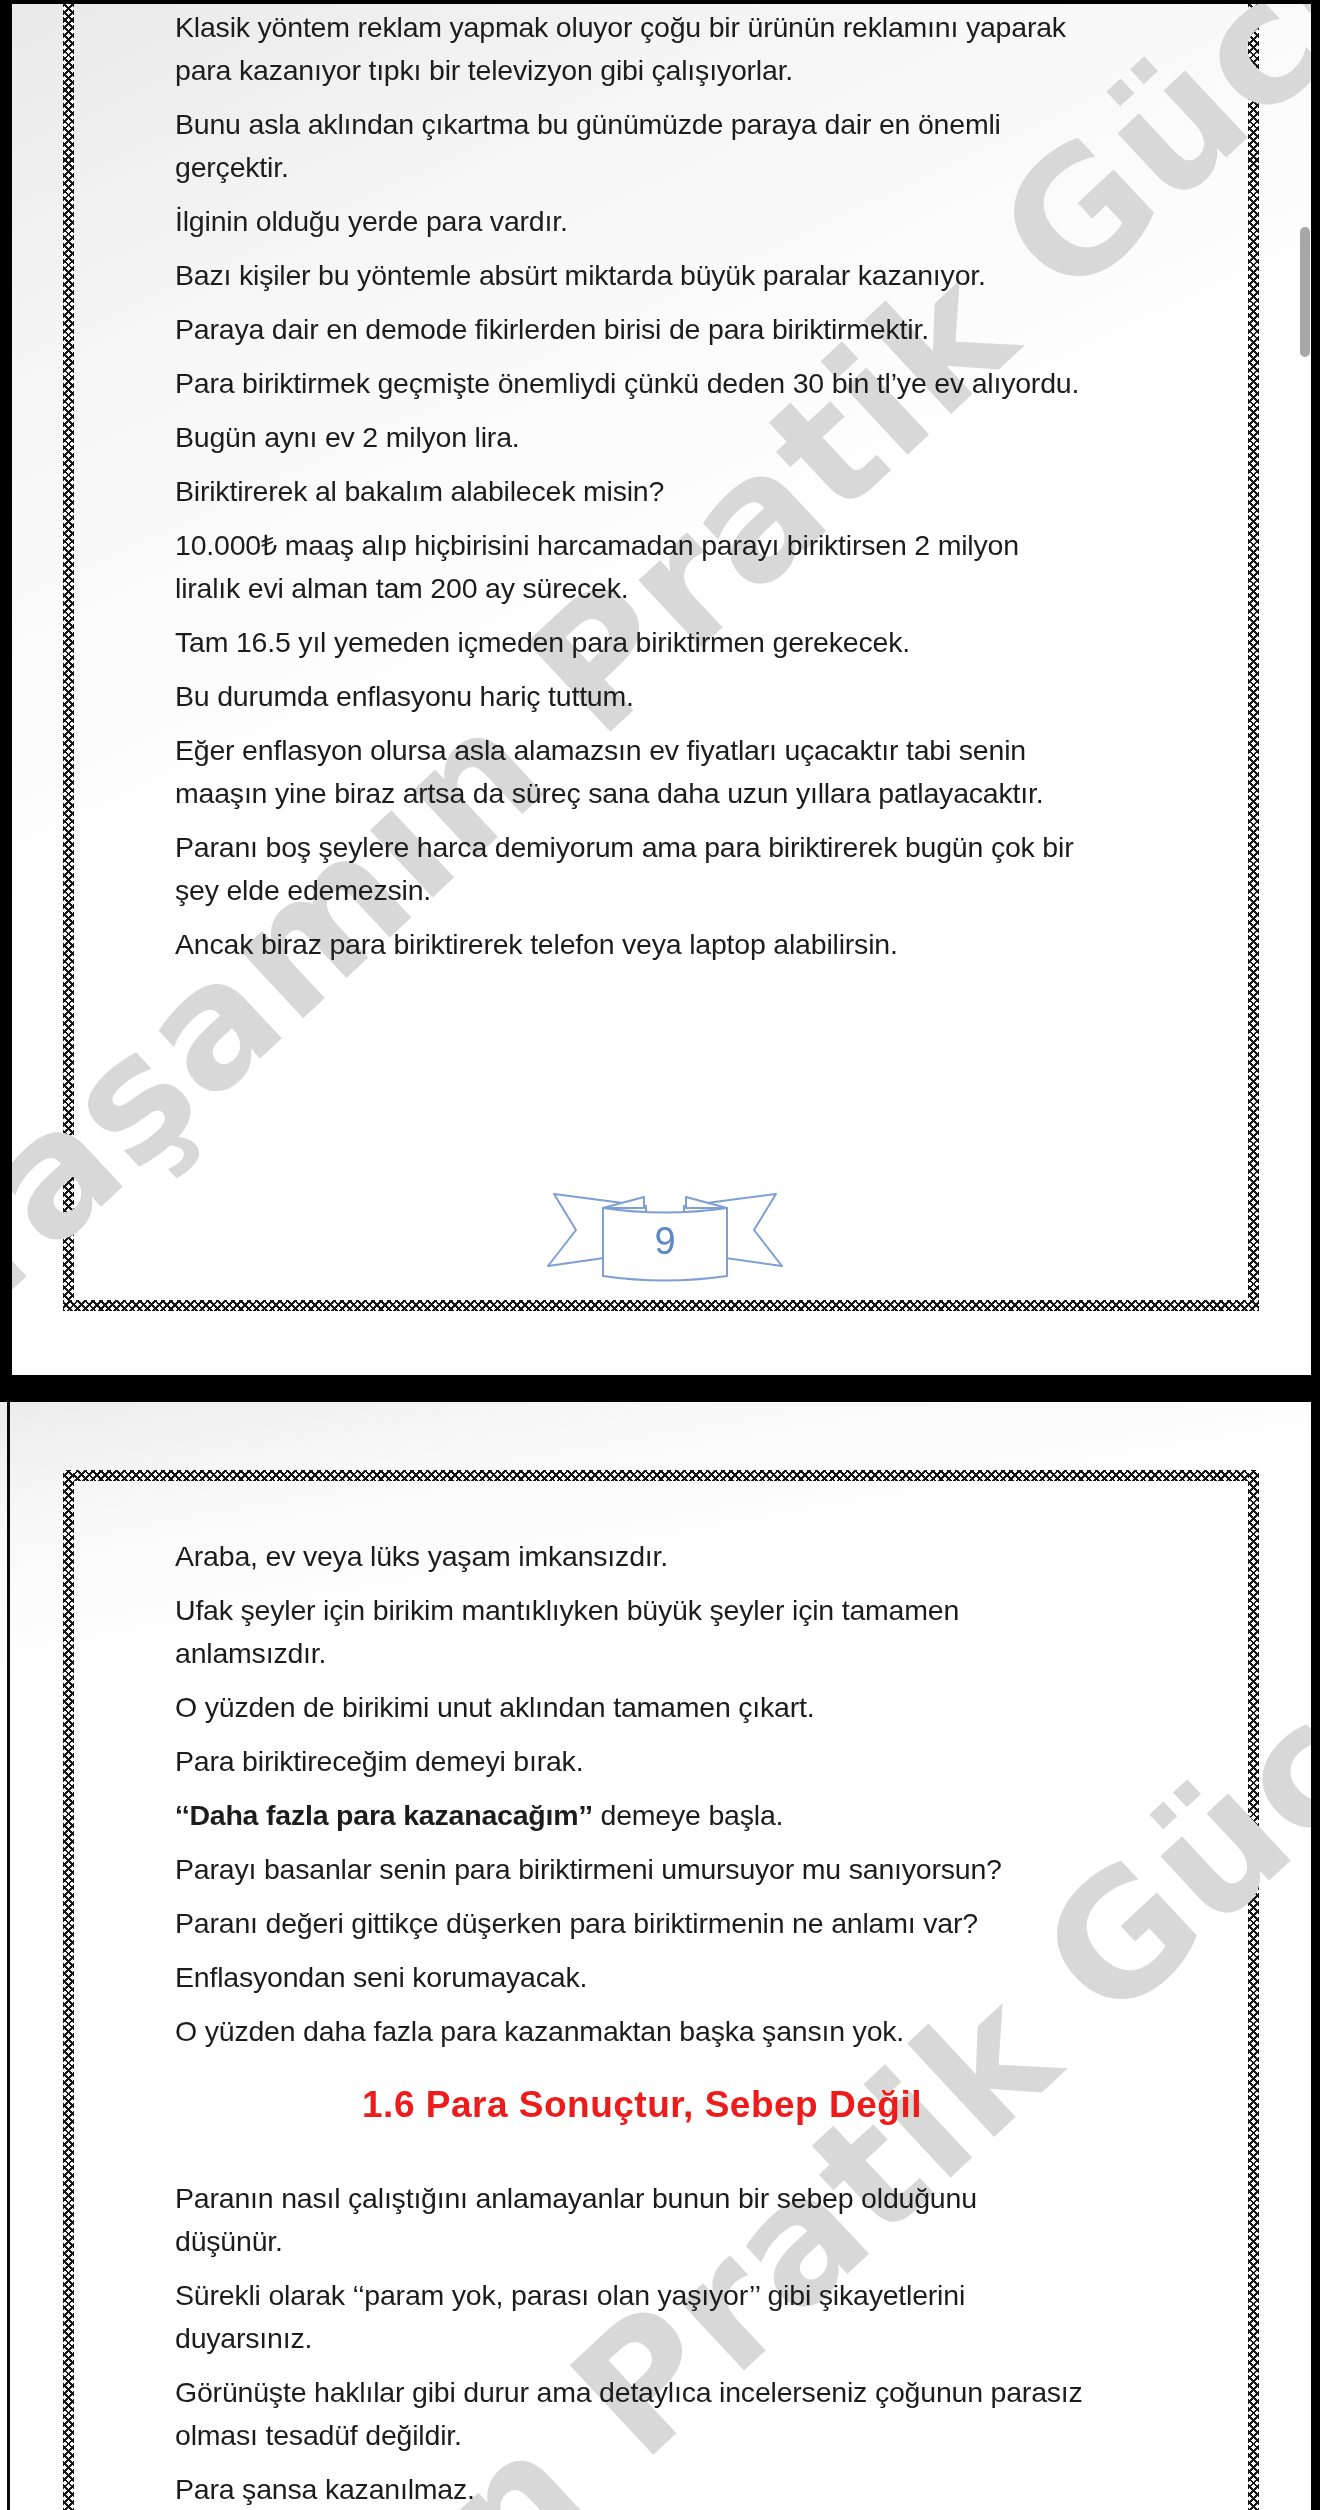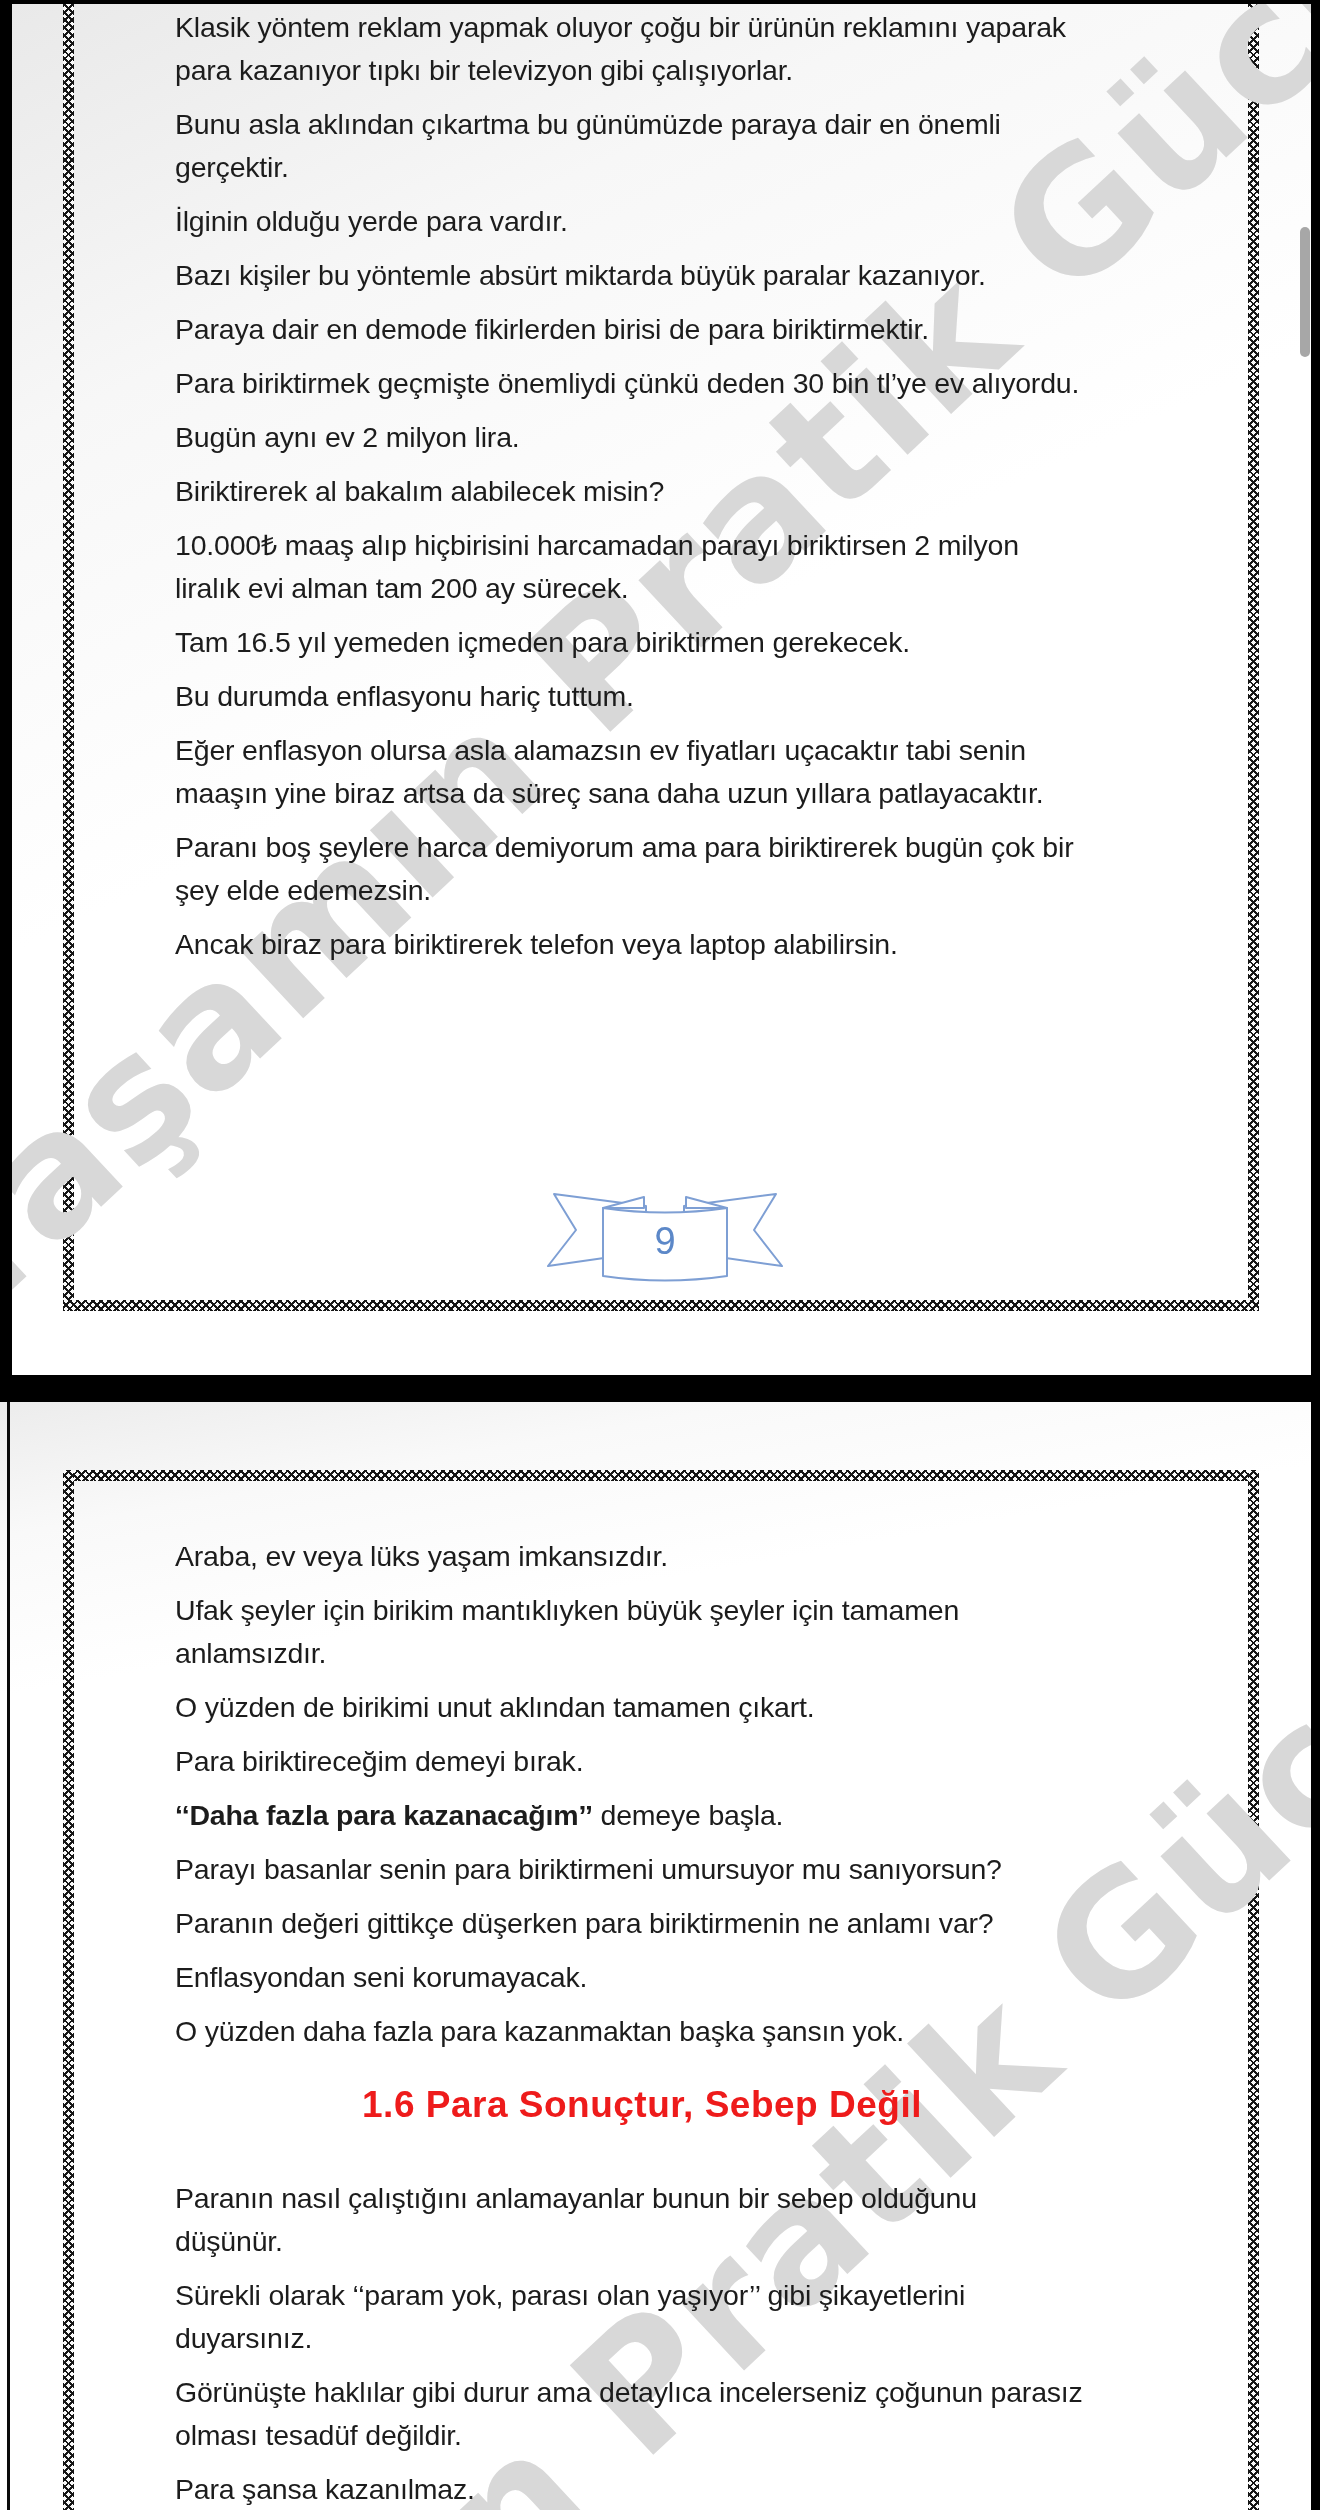--- a/index.html
+++ b/index.html
@@ -138,21 +138,21 @@
     <div>
         <p class="para">Araba, ev veya lüks yaşam imkansızdır.</p>
         <p class="para">Ufak şeyler için birikim mantıklıyken büyük şeyler için tamamen
 anlamsızdır.</p>
         <p class="para">O yüzden de birikimi unut aklından tamamen çıkart.</p>
         <p class="para">Para biriktireceğim demeyi bırak.</p>
       </div>
     <p class="para"><strong>‘‘Daha fazla para kazanacağım’’</strong><span> demeye başla.</span></p>
     <div>
         <p class="para">Parayı basanlar senin para biriktirmeni umursuyor mu sanıyorsun?</p>
-        <p class="para">Paranın değeri gittikçe düşerken para biriktirmenin ne anlamı var?</p>
+        <p class="para">Paranı değeri gittikçe düşerken para biriktirmenin ne anlamı var?</p>
         <p class="para">Enflasyondan seni korumayacak.</p>
         <p class="para">O yüzden daha fazla para kazanmaktan başka şansın yok.</p>
       </div>
     <div class="heading" id="heading16">1.6 Para Sonuçtur, Sebep Değil</div>
     <div>
         <p class="para">Paranın nasıl çalıştığını anlamayanlar bunun bir sebep olduğunu
 düşünür.</p>
         <p class="para">Sürekli olarak ‘‘param yok, parası olan yaşıyor’’ gibi şikayetlerini
 duyarsınız.</p>
         <p class="para">Görünüşte haklılar gibi durur ama detaylıca incelerseniz çoğunun parasız

